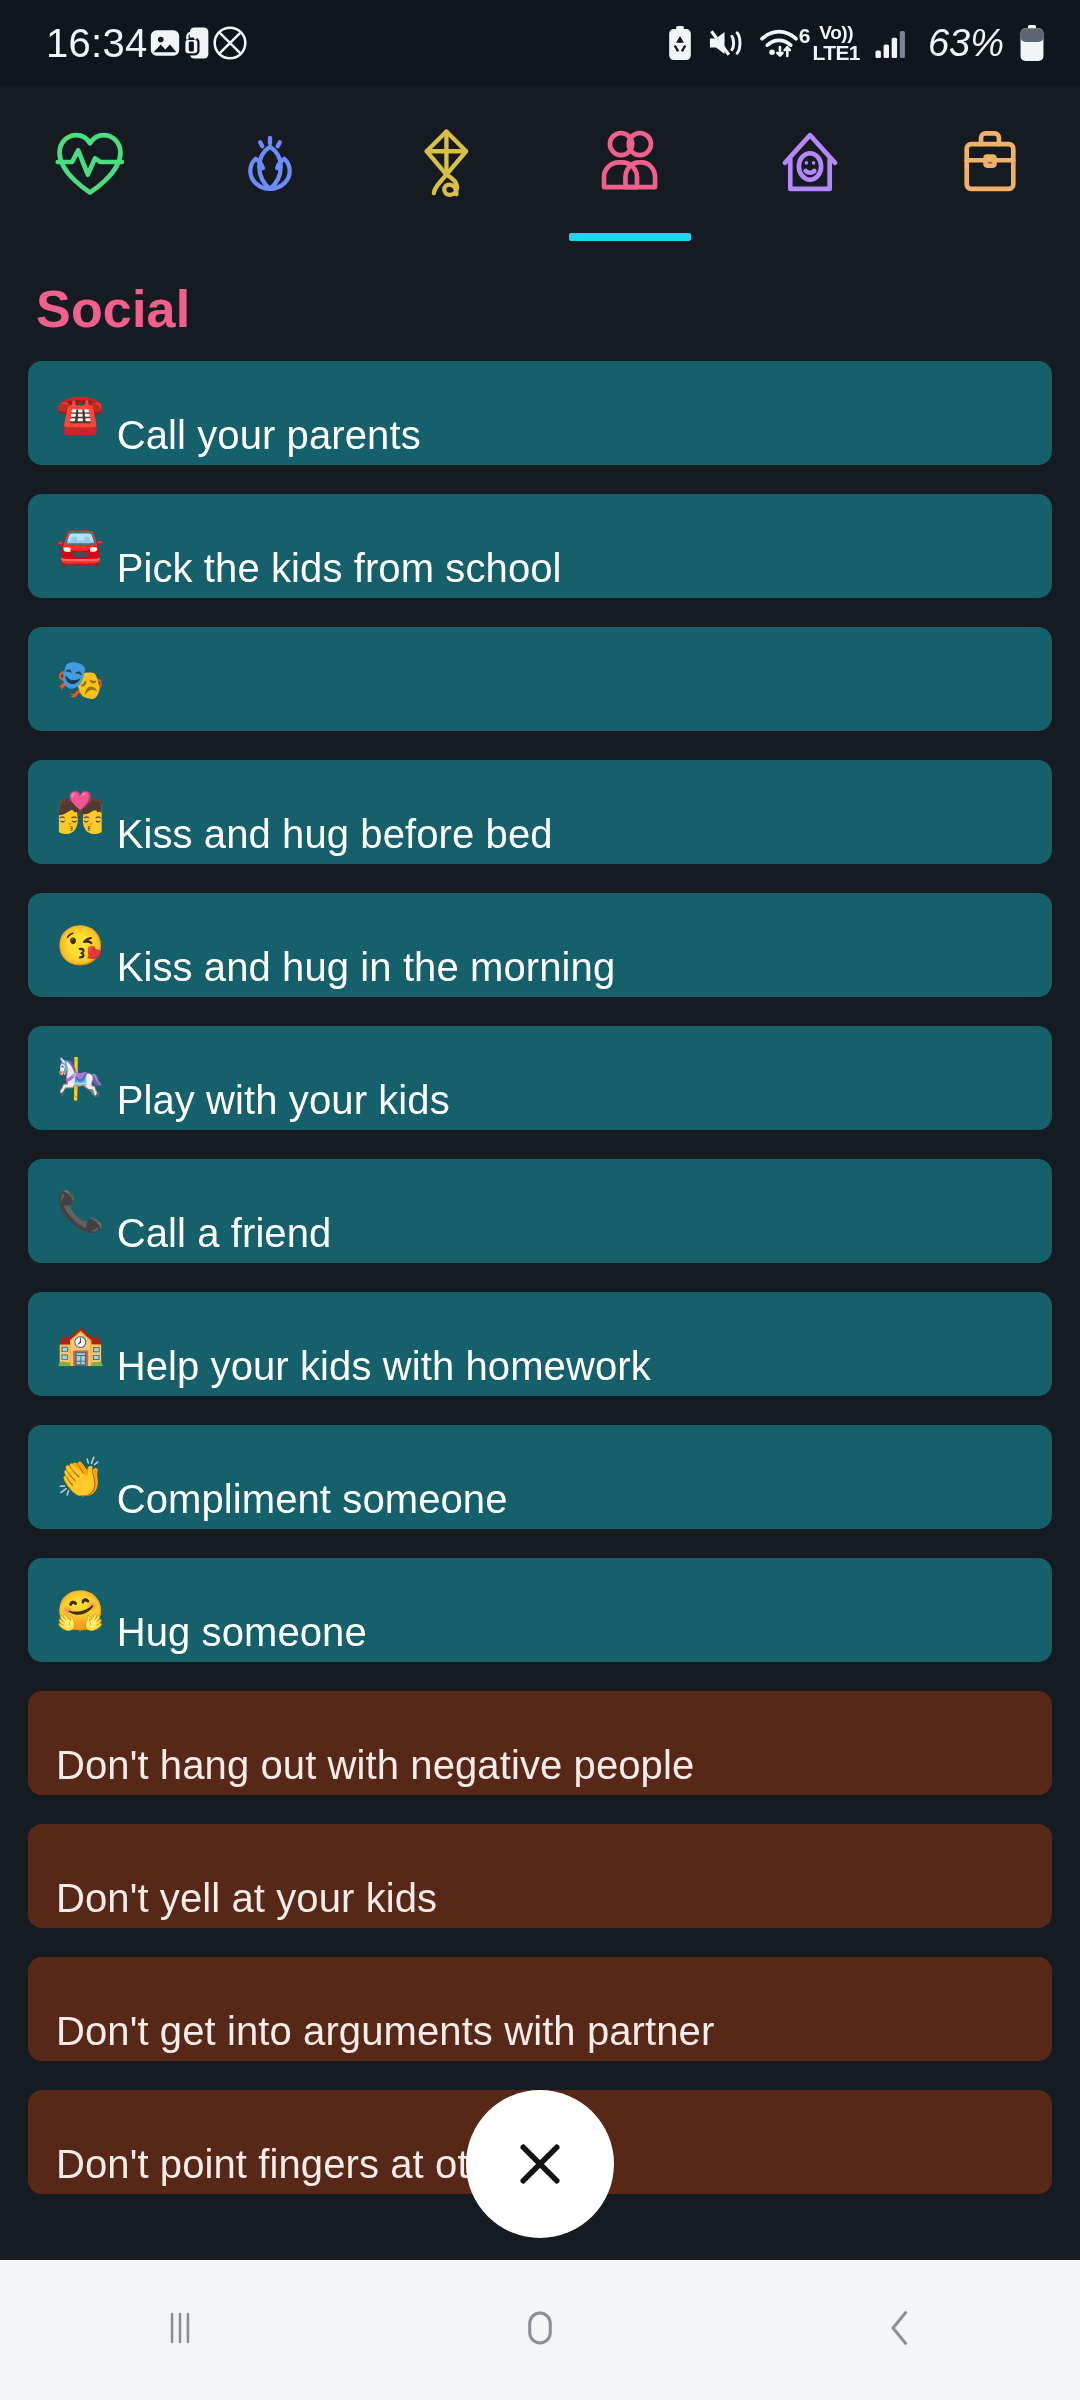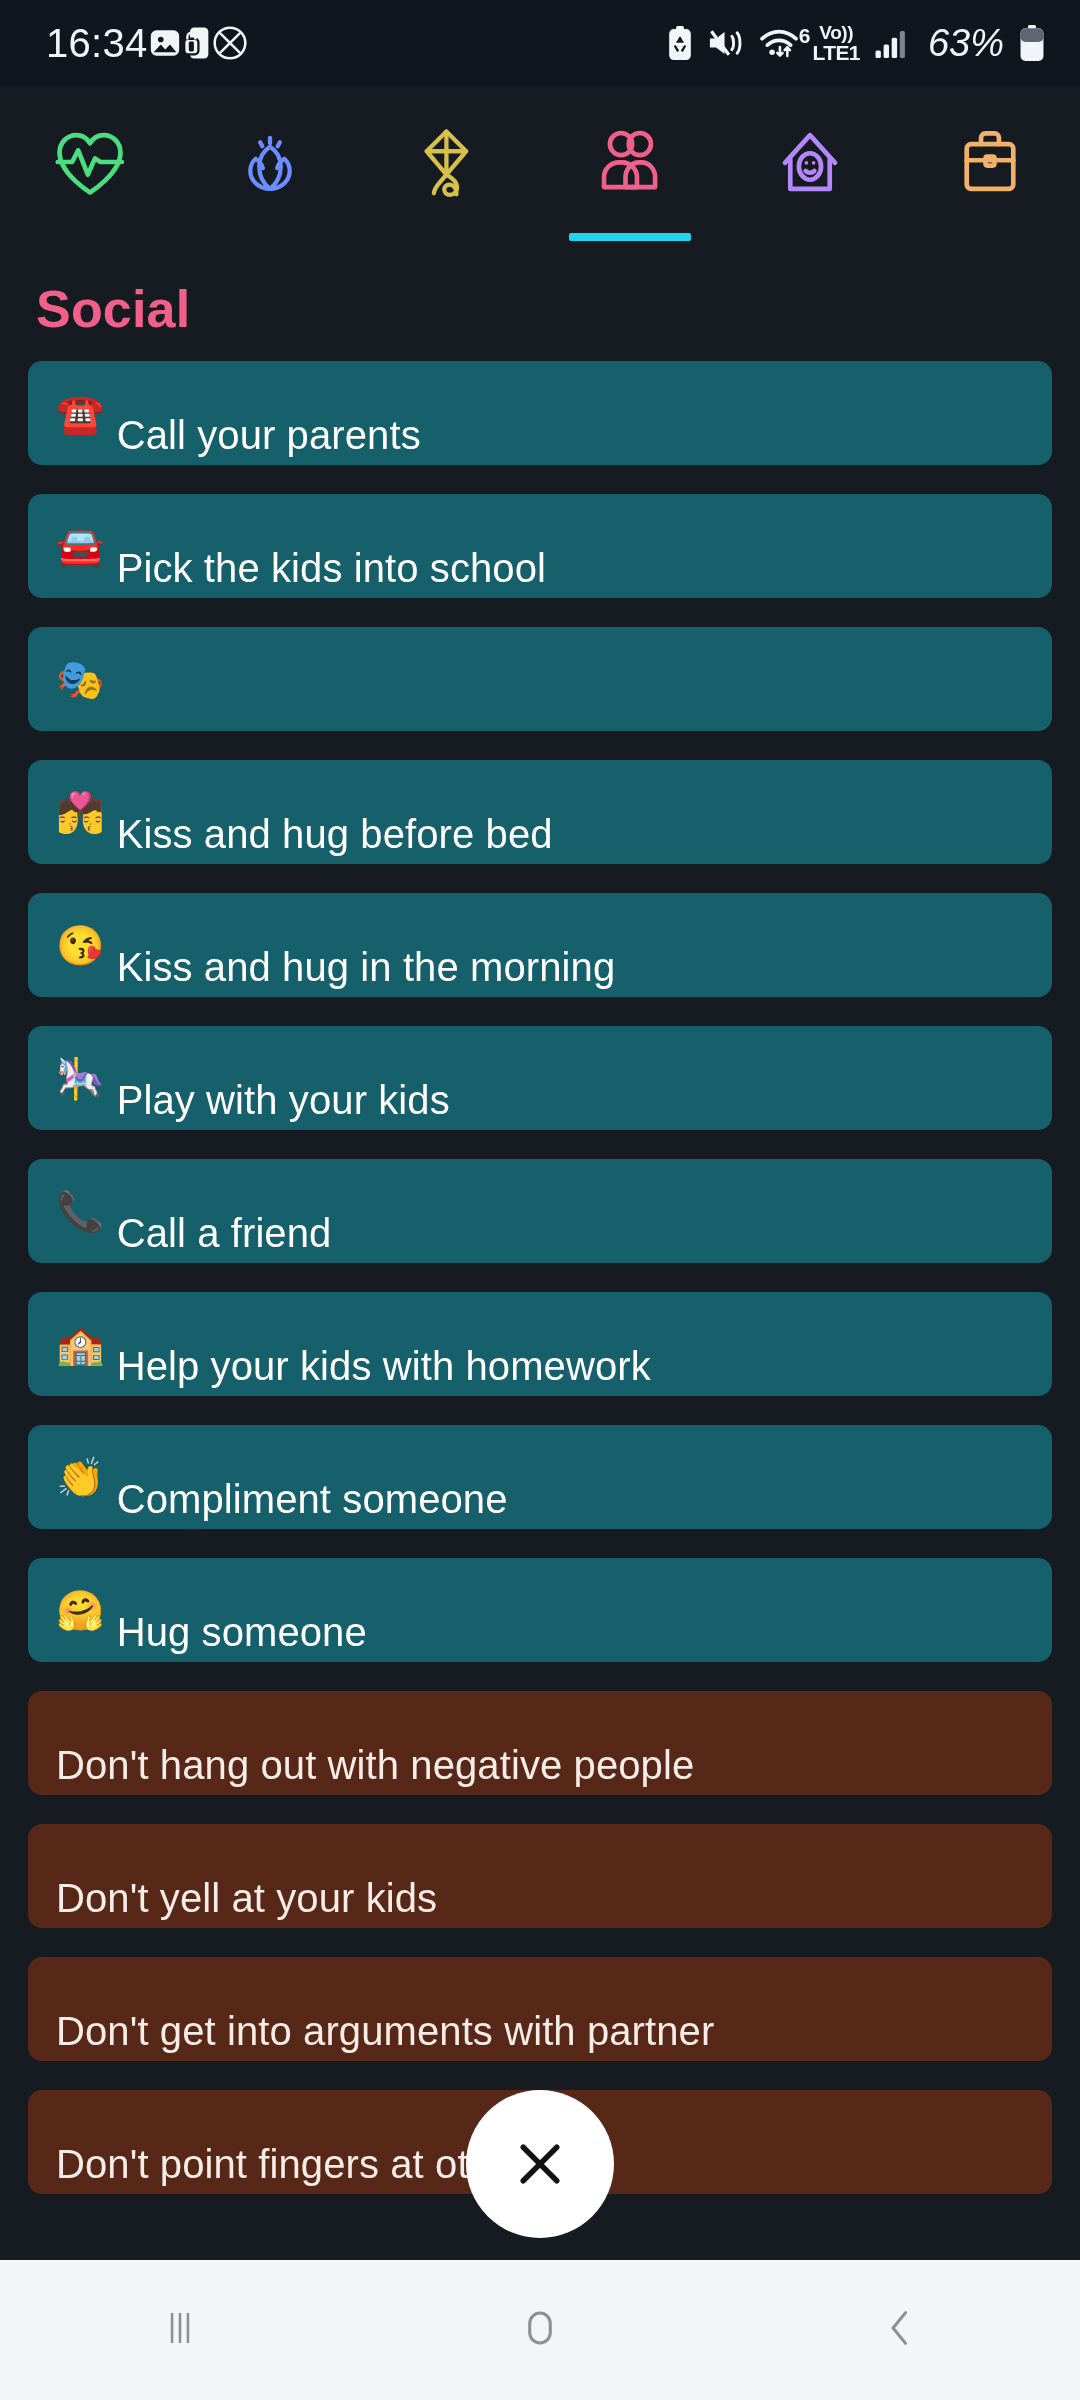--- a/index.html
+++ b/index.html
@@ -269,21 +269,21 @@
 
   <div class="content">
     <div class="page-title">Social</div>
     <div id="card-list">
         <div class="card positive">
           <span class="emo">☎️</span>
           <span class="lbl">Call your parents</span>
         </div>
         <div class="card positive">
           <span class="emo">🚘</span>
-          <span class="lbl">Pick the kids into school</span>
+          <span class="lbl">Pick the kids from school</span>
         </div>
         <div class="card positive">
           <span class="emo">🎭</span>
         </div>
         <div class="card positive">
           <span class="emo">💏</span>
           <span class="lbl">Kiss and hug before bed</span>
         </div>
         <div class="card positive">
           <span class="emo">😘</span>

